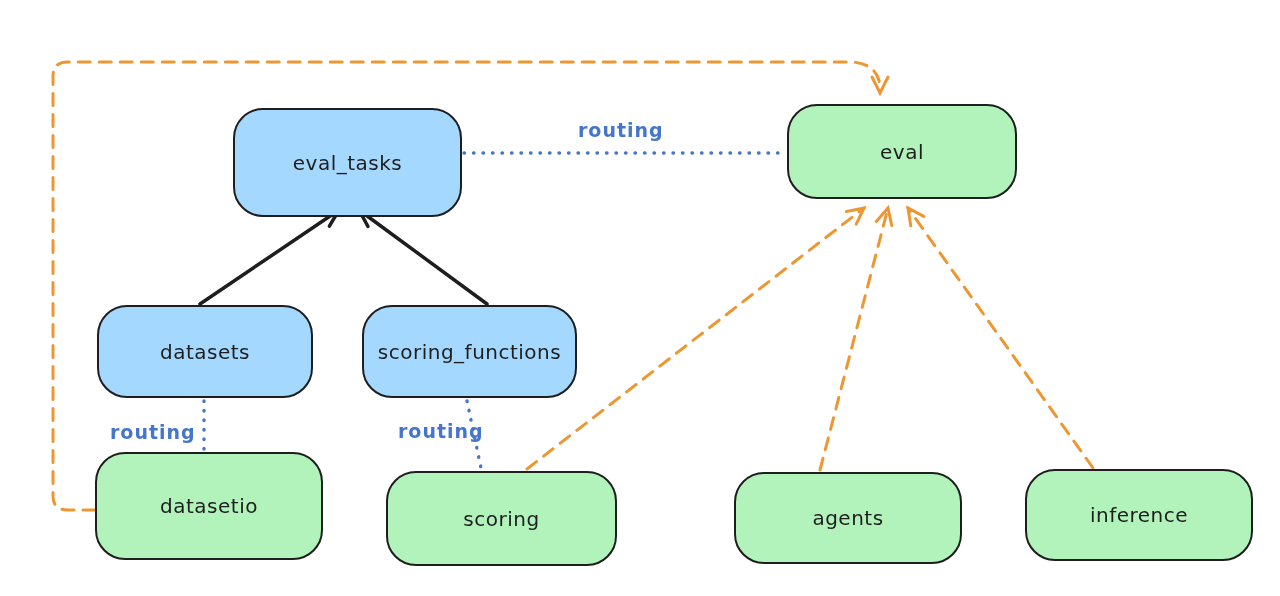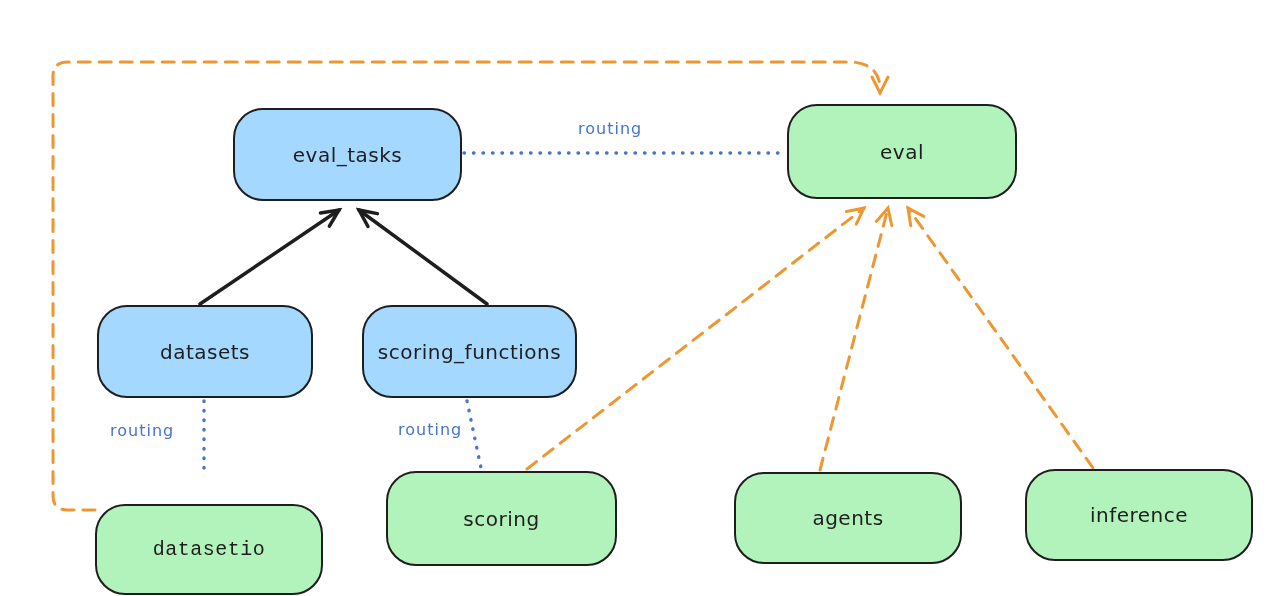--- a/index.html
+++ b/index.html
@@ -31,24 +31,24 @@
     justify-content: center;
     font-size: 20px;
     letter-spacing: 0.5px;
     color: var(--stroke, #1e1e1e);
   }
   .node.blue  { background: var(--blue-fill, #a5d8ff); }
   .node.green { background: var(--green-fill, #b2f2bb); }
   .edge-label {
     position: absolute;
     color: var(--routing-blue, #4576cb);
-    font-size: 16px;
-    font-weight: 400;
+    font-size: 19px;
+    font-weight: 700;
     letter-spacing: 1px;
-    text-align: left;
+    text-align: center;
     white-space: nowrap;
   }
   .stroke-black  { stroke: var(--stroke, #1e1e1e); fill: none; }
   .stroke-orange { stroke: var(--orange, #ed9733); fill: none; }
   .stroke-blue   { stroke: var(--routing-blue, #4576cb); fill: none; }
   .solid  { stroke-width: 3.5; stroke-linecap: round; }
   .dotted { stroke-width: 3.4; stroke-linecap: round; stroke-dasharray: 0.5 9; }
   .dashed { stroke-width: 3; stroke-linecap: round; stroke-dasharray: 12 9; }
 </style>
 </head>
@@ -72,37 +72,37 @@
     <path d="M464,153 L786,153" class="stroke-blue dotted"></path>
     <path d="M204,401 L204,473" class="stroke-blue dotted"></path>
     <path d="M467,401 L481,468" class="stroke-blue dotted"></path>
 
     <path d="M95,510 L68,510 Q53,510 53,496 L53,76 Q53,62 68,62 L852,62 Q878,64 880,86 L880,93" class="stroke-orange dashed" marker-end="url(#mk-orange)"></path>
     <path d="M527,469 L864,208" class="stroke-orange dashed" marker-end="url(#mk-orange)"></path>
     <path d="M820,470 L888,208" class="stroke-orange dashed" marker-end="url(#mk-orange)"></path>
     <path d="M1093,468 L908,208" class="stroke-orange dashed" marker-end="url(#mk-orange)"></path>
   </svg>
 
-  <div class="node blue" style="left:233px; top:108px; width:229px; height:93px;">
+  <div class="node blue" style="left:233px; top:108px; width:229px; height:109px;">
     <span>eval_tasks</span>
   </div>
 
   <div class="node green" style="left:787px; top:104px; width:230px; height:95px;">
     <span>eval</span>
   </div>
 
   <div class="node blue" style="left:97px; top:305px; width:216px; height:93px;align-items:center;">
     <span>datasets</span>
   </div>
 
   <div class="node blue" style="left:362px; top:305px; width:215px; height:93px;">
     <span>scoring_functions</span>
   </div>
 
-  <div class="node green" style="left:95px; top:504px; width:228px; height:91px;font-family:Liberation Mono, monospace;">
+  <div class="node green" style="left:95px; top:452px; width:228px; height:108px;">
     <span>datasetio</span>
   </div>
 
   <div class="node green" style="left:386px; top:471px; width:231px; height:95px;">
     <span>scoring</span>
   </div>
 
   <div class="node green" style="left:734px; top:472px; width:228px; height:92px;">
     <span>agents</span>
   </div>

